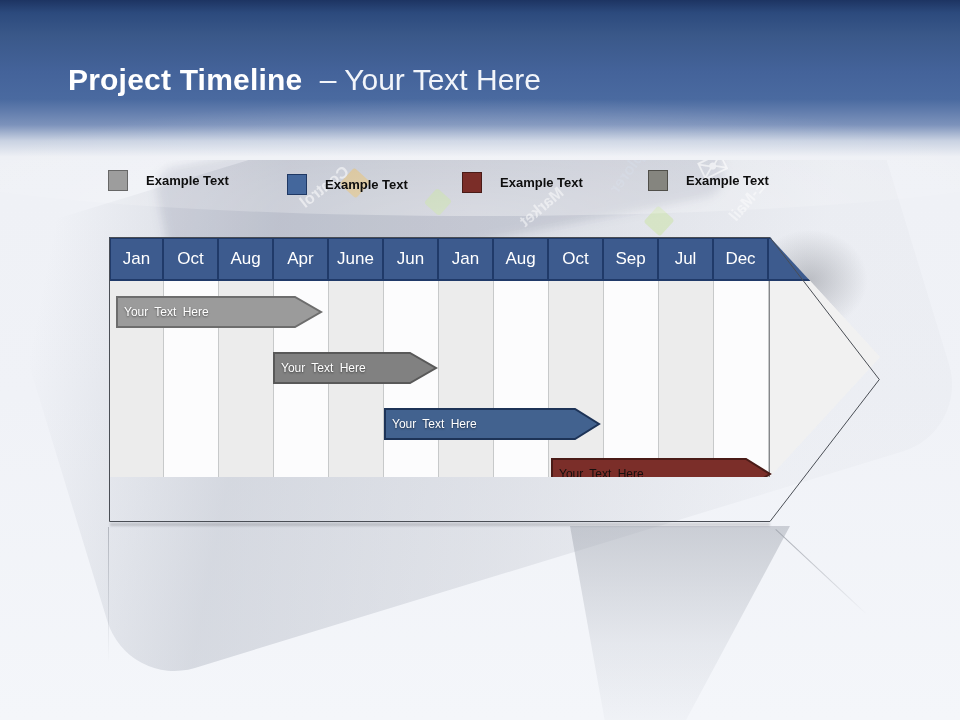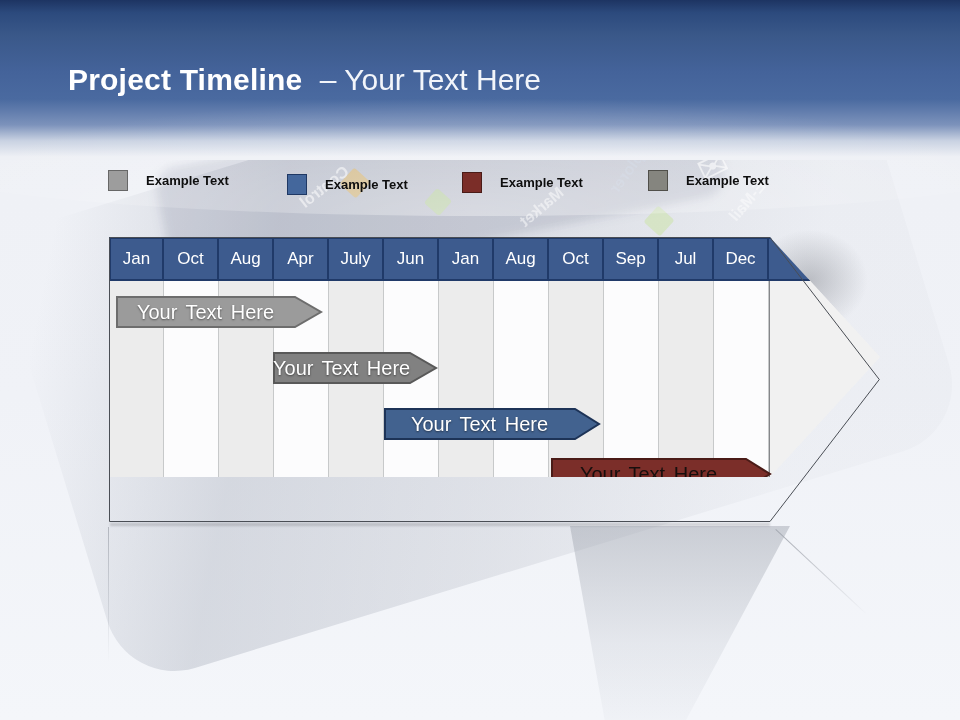--- a/index.html
+++ b/index.html
@@ -72,22 +72,22 @@
   .col-odd{background:#ececec;} .col-even{background:#fcfcfd;}
   .col-tail{flex:1 1 auto;background:#f1f1f1;border:none;}
   .dec-line{position:absolute;left:660px;top:44px;width:1px;height:241px;background:#85878a;}
   .chart-outline{position:absolute;inset:0;pointer-events:none;}
   .chart-shadow{position:absolute;left:110px;top:523px;width:660px;height:3px;z-index:3;
                 background:rgba(40,40,45,.18);filter:blur(1px);}
 
   
   .bar{position:absolute;height:32px;}
   .bar svg{position:absolute;inset:0;overflow:visible;}
-  .bar-label{position:absolute;top:0;left:0;line-height:32px;text-align:center;
-             font-size:20px;word-spacing:3px;white-space:nowrap;}
+  .bar-label{position:absolute;top:0;left:8px;line-height:32px;
+             font-size:12px;word-spacing:3px;white-space:nowrap;}
   .bar-label.light{color:#ffffff;text-shadow:0 1px 2px rgba(0,0,0,.5);}
   .bar-label.dark{color:#170f0e;}
   .bar1{left:7px;top:59px;width:206px;}
   .bar2{left:164px;top:115px;width:164px;}
   .bar3{left:275px;top:171px;width:216px;}
   .bar4{left:442px;top:221px;width:220px;}
 </style>
 </head>
 <body>
 
@@ -139,21 +139,21 @@
   </div>
 
   <div class="chart">
     <div class="chart-clip">
 
       <div class="chart-header">
         <div class="m-cell">Jan</div>
         <div class="m-cell">Oct</div>
         <div class="m-cell">Aug</div>
         <div class="m-cell">Apr</div>
-        <div class="m-cell">July</div>
+        <div class="m-cell">June</div>
         <div class="m-cell">Jun</div>
         <div class="m-cell">Jan</div>
         <div class="m-cell">Aug</div>
         <div class="m-cell">Oct</div>
         <div class="m-cell">Sep</div>
         <div class="m-cell">Jul</div>
         <div class="m-cell">Dec</div>
       </div>
 
       <div class="chart-body">

